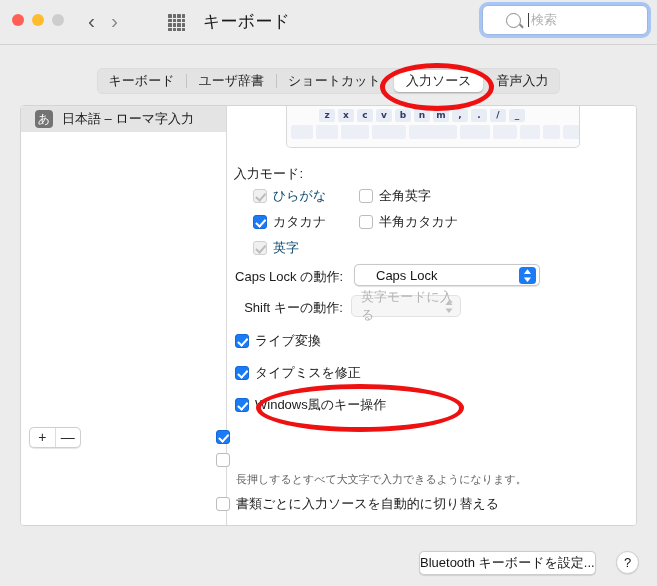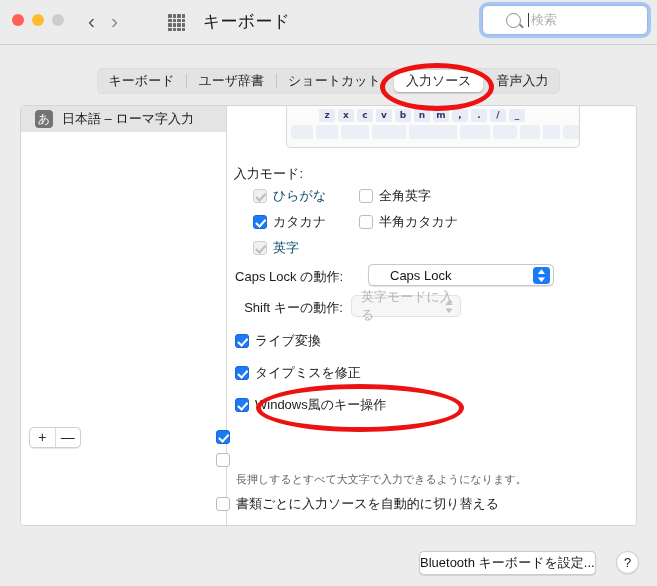--- a/index.html
+++ b/index.html
@@ -559,21 +559,21 @@
       <div class="cb" style="top:107px; left:131px;">
         <div class="box off"></div>
         <div class="txt">半角カタカナ</div>
       </div>
       <div class="cb disabled" style="top:133px; left:25px;">
         <div class="box dis"></div>
         <div class="txt">英字</div>
       </div>
 
       <div class="label-right" style="top:162px; left:-45px; width:160px;">Caps Lock の動作:</div>
-      <div class="popup active" style="top:158px; left:140px; width:186px;padding-left:21px;">
+      <div class="popup active" style="top:158px; left:126px; width:186px;padding-left:21px;">
         <span>Caps Lock</span>
         <div class="chev-blue">
             <span>▲</span>
             <span>▼</span>
           </div>
       </div>
 
       <div class="label-right" style="top:193px; left:-45px; width:160px;">Shift キーの動作:</div>
       <div class="popup disabled" style="top:189px; left:123px; width:110px;">
         <span>英字モードに入る</span>

